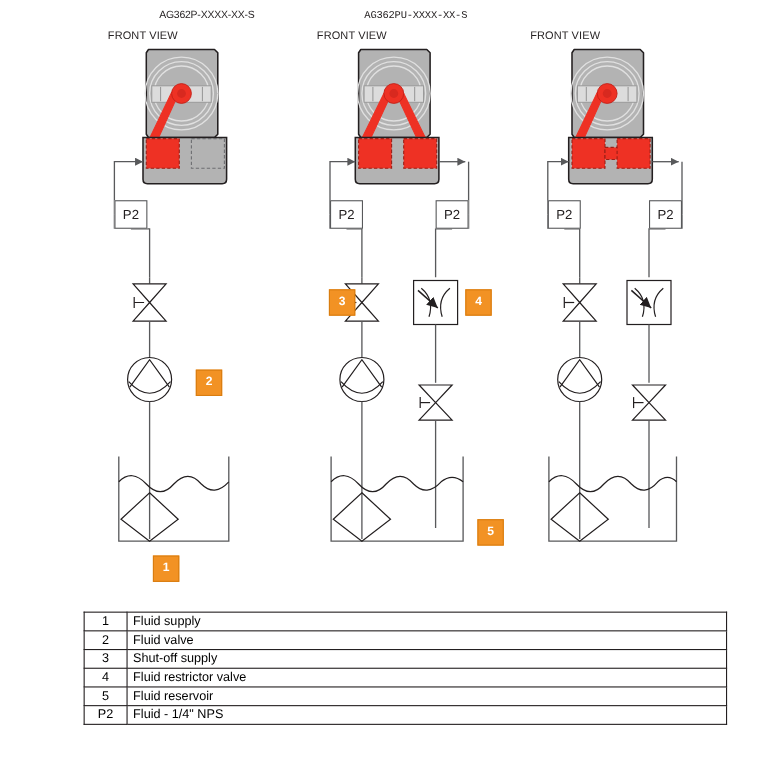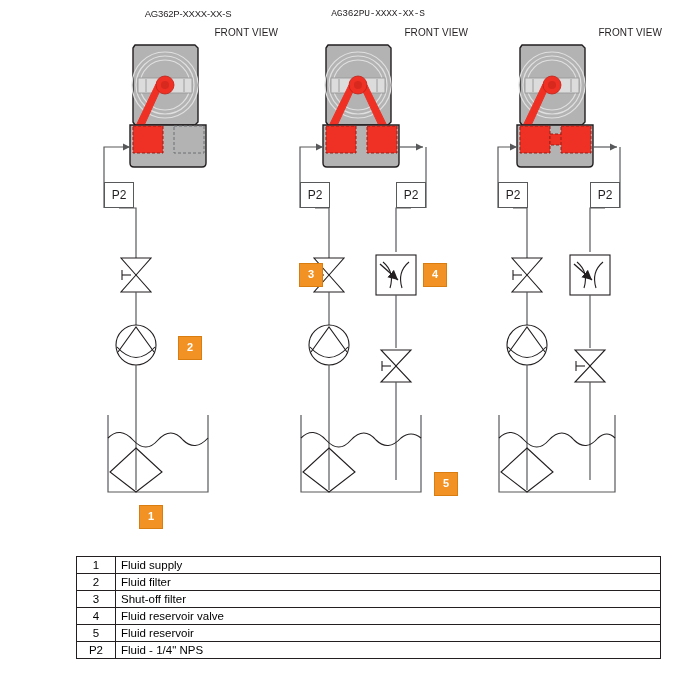--- a/index.html
+++ b/index.html
@@ -25,21 +25,21 @@
   .col-title {
     position: absolute;
     text-align: center;
     font-size: 9.5px;
     letter-spacing: -0.2px;
     white-space: nowrap;
     color: #231f20;
   }
   .col-sub {
     position: absolute;
-    text-align: right;
+    text-align: left;
     font-size: 10px;
     letter-spacing: 0.1px;
     white-space: nowrap;
     color: #231f20;
   }
   .badge {
     position: absolute;
     width: 24px;
     height: 24px;
     box-sizing: border-box;
@@ -317,29 +317,29 @@
   <div class="badge" style="left:396px; top:472px;">5</div>
 
   <table id="legend">
     <tbody>
       <tr>
         <td class="num">1</td>
         <td>Fluid supply</td>
       </tr>
       <tr>
         <td class="num">2</td>
-        <td>Fluid filter</td>
+        <td>Fluid valve</td>
       </tr>
       <tr>
         <td class="num">3</td>
-        <td>Shut-off filter</td>
+        <td>Shut-off supply</td>
       </tr>
       <tr>
         <td class="num">4</td>
-        <td>Fluid reservoir valve</td>
+        <td>Fluid restrictor valve</td>
       </tr>
       <tr>
         <td class="num">5</td>
         <td>Fluid reservoir</td>
       </tr>
       <tr>
         <td class="num">P2</td>
         <td>Fluid - 1/4" NPS</td>
       </tr>
     </tbody>

